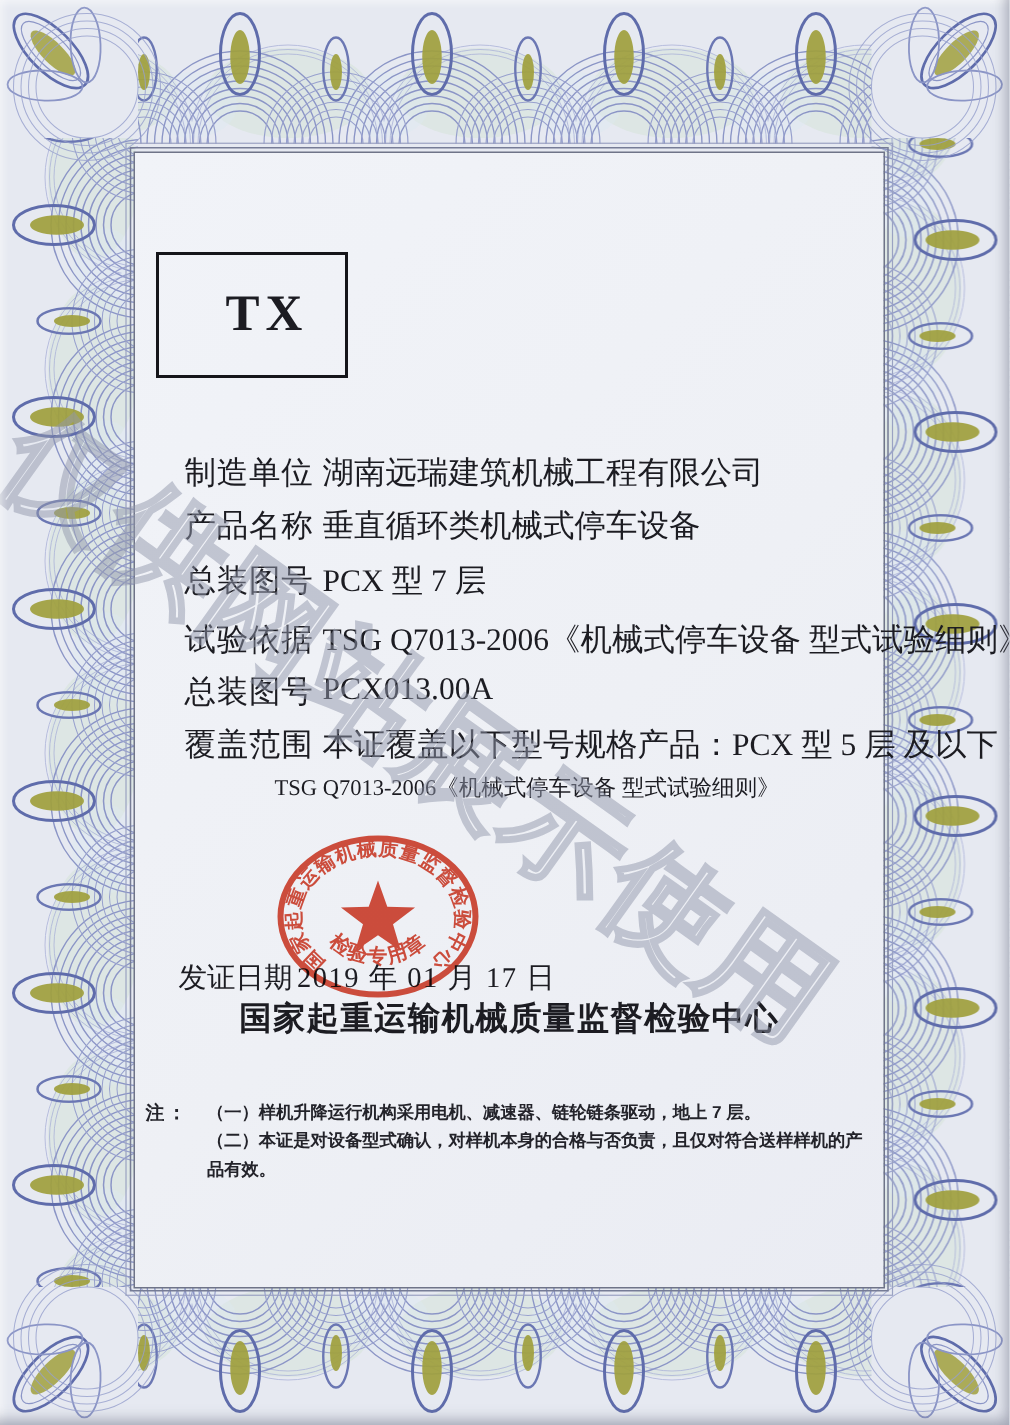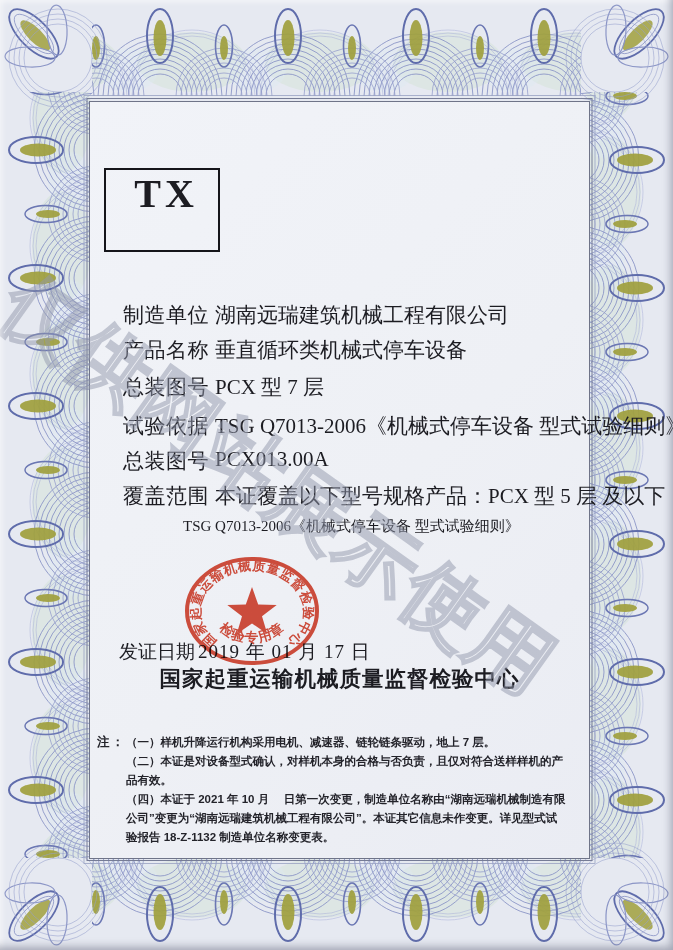--- a/index.html
+++ b/index.html
@@ -16,40 +16,40 @@
   }
   .bg-svg{position:absolute;left:0;top:0;z-index:0;}
   .panel{
     position:absolute;left:89px;top:101px;width:501px;height:758px;z-index:1;
     background:linear-gradient(135deg,#f1f3f8 0%,#eef0f5 55%,#eaecf3 100%);
     border:1px solid #6f7488;box-sizing:border-box;
   }
   .abs{position:absolute;}
   .tx-box{
     left:14px;top:66px;width:104px;height:80px;border:2.5px solid #15151a;
-    display:flex;align-items:flex-start;justify-content:center;
-    font-size:40px;font-weight:bold;letter-spacing:4px;padding-left:8px;
+    display:flex;align-items:center;justify-content:center;
+    font-size:34px;font-weight:bold;letter-spacing:4px;padding-left:20px;
   }
   .title-block{left:125px;top:0;width:330px;text-align:center;}
   .cat{margin-top:62px;font-size:22px;letter-spacing:12px;padding-left:12px;white-space:nowrap;}
   .big-title{margin-top:8px;font-size:40px;letter-spacing:2px;white-space:nowrap;}
   .cert-no{left:98px;top:162px;width:355px;text-align:center;font-size:14.5px;letter-spacing:.5px;}
   .frow{left:33px;display:flex;white-space:nowrap;font-size:21px;gap:20px;}
   .frow .flabel{width:62px;letter-spacing:.5px;flex:0 0 auto;}
   .frow .fval{margin-left:10px;}
   .statement{left:93px;top:414px;width:400px;font-size:15px;line-height:20px;}
   .daterow{left:29px;top:503px;display:flex;font-size:19px;white-space:nowrap;margin-top:34px;}
   .daterow .flabel{width:62px;}
   .daterow .fval{margin-left:17px;letter-spacing:1px;}
   .authority{left:0;top:562px;width:100%;text-align:center;font-size:21.5px;font-weight:bold;letter-spacing:1px;}
   .notes{left:7px;top:631px;width:482px;
     font-family:"Liberation Sans","DejaVu Sans",sans-serif;font-size:11.5px;
     line-height:19px;font-weight:600;color:#23232a;}
   .notes-label{position:absolute;left:0;top:0;font-size:12.5px;letter-spacing:2px;}
-  .notes-items{margin-left:29px;width:441px;}
+  .notes-items{margin-left:41px;width:441px;}
   .watermark{
     position:absolute;left:42px;top:252px;z-index:4;white-space:nowrap;
     font-family:"DejaVu Sans","Liberation Sans",sans-serif;
     font-size:80px;font-weight:700;letter-spacing:2px;
     color:transparent;-webkit-text-stroke:2.2px rgba(146,152,172,.5);
     transform:rotate(35.5deg);transform-origin:0 0;pointer-events:none;
   }
   .seal-svg{position:absolute;left:182px;top:555px;z-index:6;mix-blend-mode:multiply;opacity:.93;}
   .seal-ring-text{font-family:"Liberation Serif","DejaVu Serif",serif;font-size:13px;letter-spacing:.7px;font-weight:bold;}
   .seal-bottom-text{font-family:"Liberation Serif","DejaVu Serif",serif;font-size:13.5px;letter-spacing:1px;font-weight:bold;}
@@ -191,21 +191,20 @@
       <span class="fval">2019 年 01 月 17 日</span>
     </div>
 
     <div class="abs authority">国家起重运输机械质量监督检验中心</div>
 
     <div class="abs notes">
       <span class="notes-label">注：</span>
       <div class="notes-items">
         <div>（一）样机升降运行机构采用电机、减速器、链轮链条驱动，地上 7 层。</div>
         <div>（二）本证是对设备型式确认，对样机本身的合格与否负责，且仅对符合送样样机的产品有效。</div>
-        <div>（四）本证于 2021 年 10 月　 日第一次变更，制造单位名称由“湖南远瑞机械制造有限公司”变更为“湖南远瑞建筑机械工程有限公司”。本证其它信息未作变更。详见型式试验报告 18-Z-1132 制造单位名称变更表。</div>
       </div>
     </div>
   </div>
 
   <div class="watermark">仅供网站展示使用</div>
 
   <svg class="seal-svg" width="140" height="115" viewBox="0 0 140 115" aria-hidden="true">
     <defs>
       <path id="ringPath" d="M 33.2 85 A 52 41 0 1 1 106.8 85" fill="none"></path>
       <path id="bottomPath" d="M 37.2 73.8 A 40 31 0 0 0 102.8 73.8" fill="none"></path>

